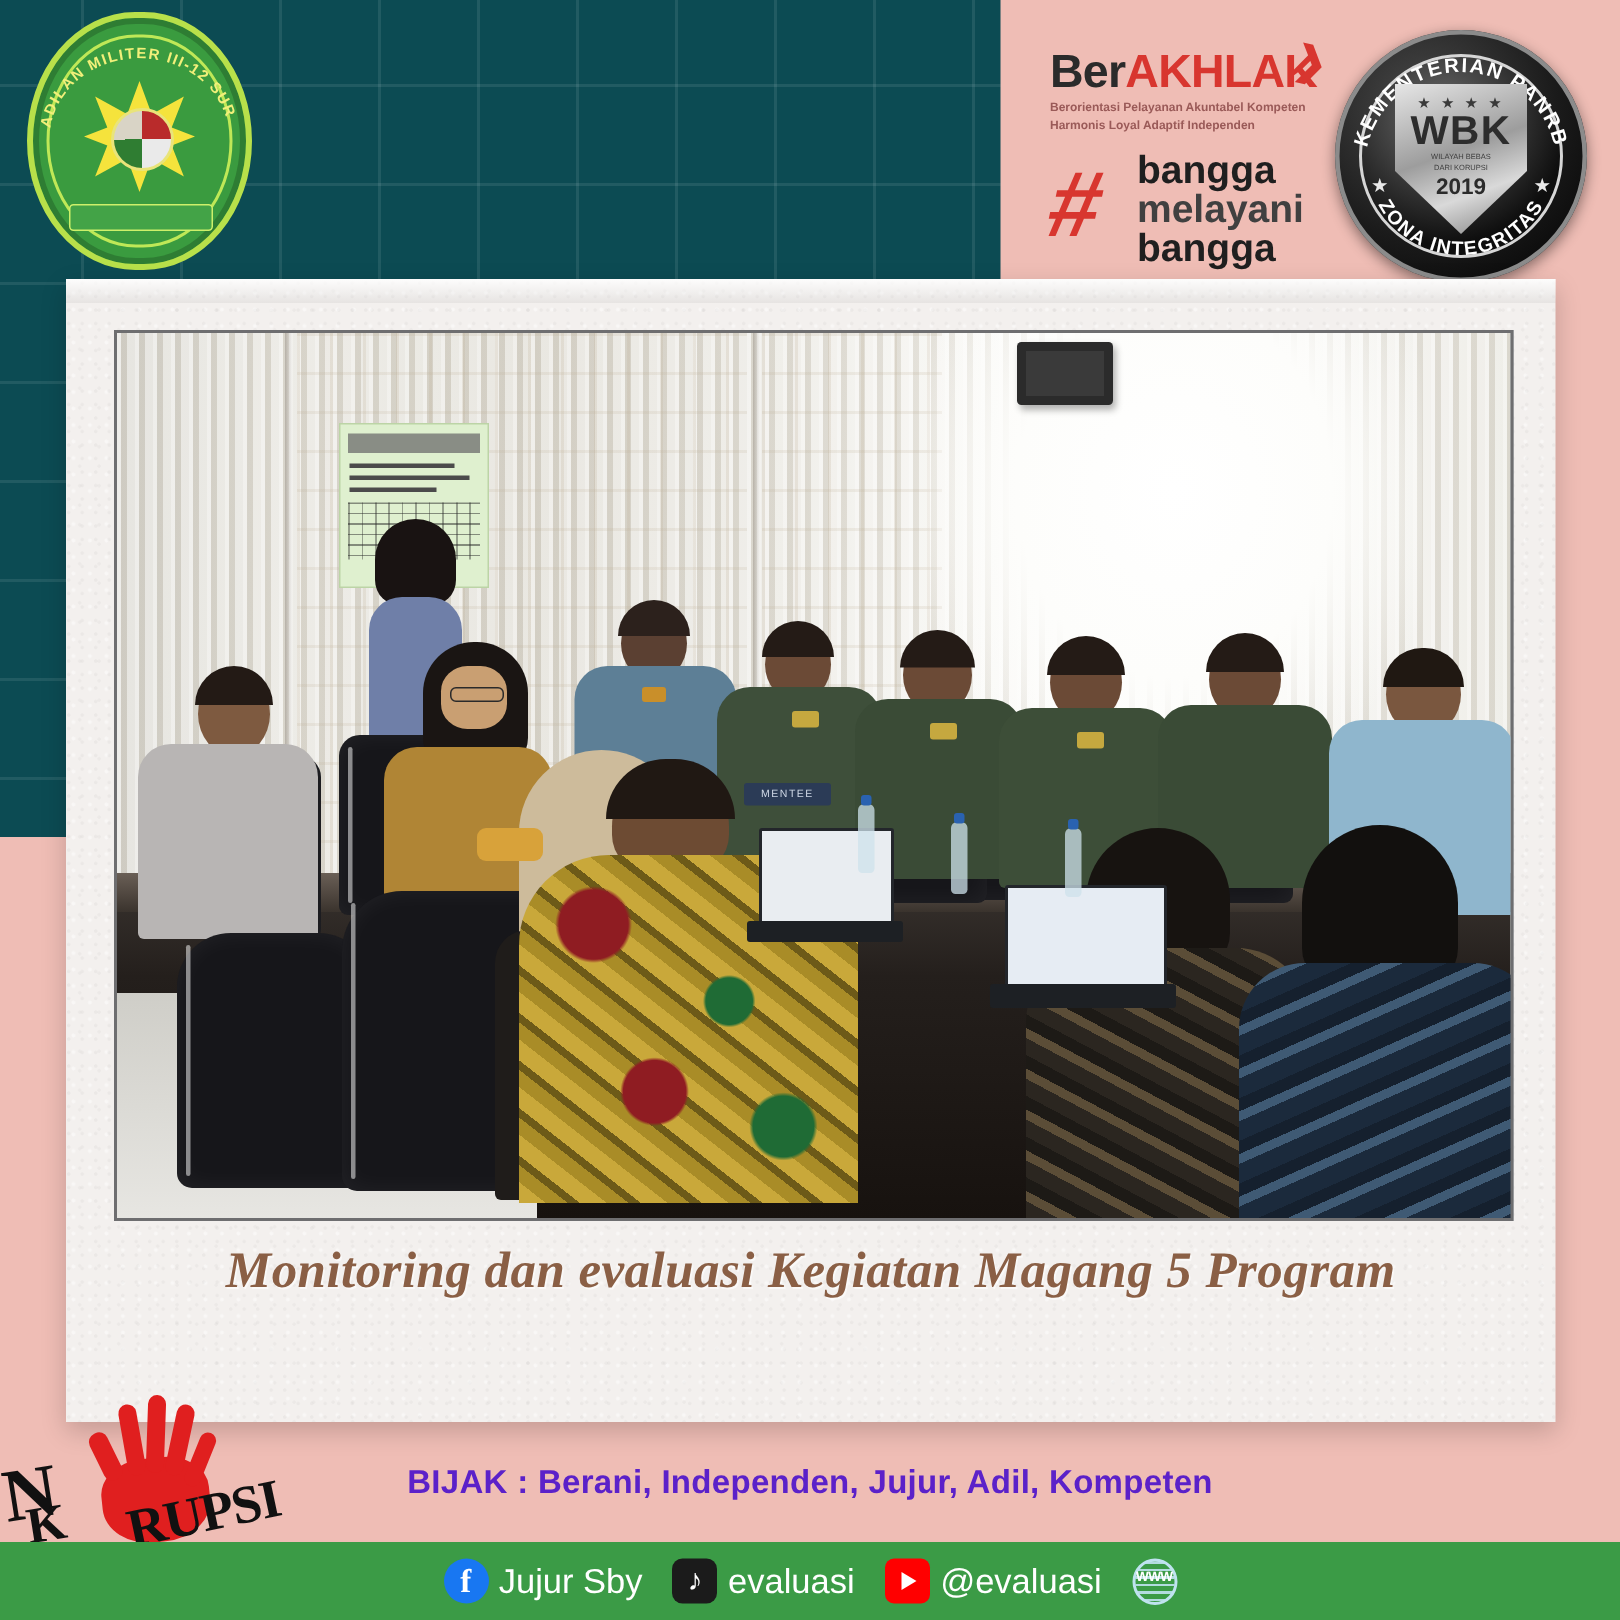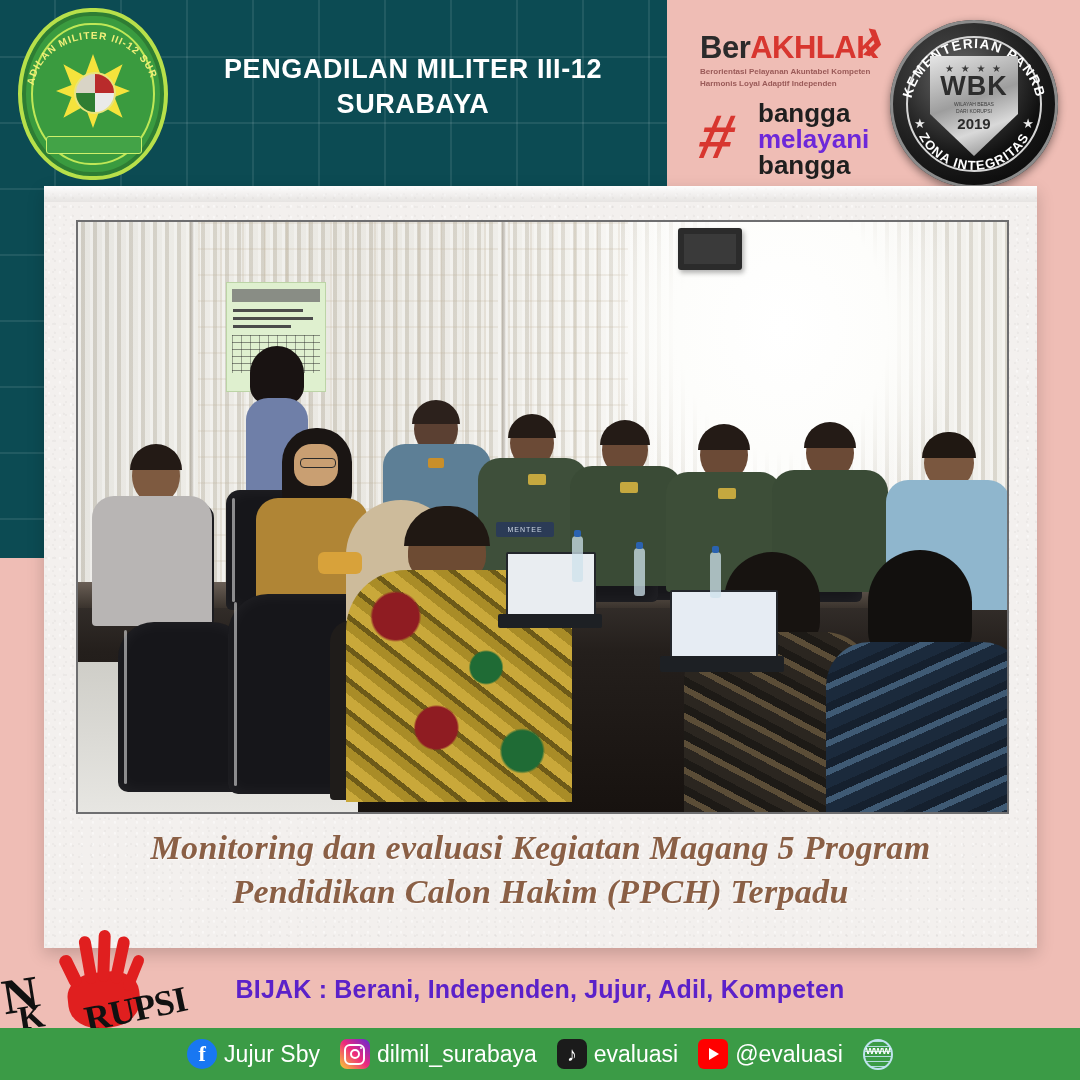--- a/index.html
+++ b/index.html
@@ -176,21 +176,21 @@
   .berakhlak .b1{font-size:31px;font-weight:bold;color:#2b2b2b;line-height:1;letter-spacing:-.5px;}
   .berakhlak .b1 em{font-style:normal;color:#d8362f;margin-top:28px;}
   .berakhlak .arrow{position:absolute;left:163px;top:-6px;color:#d8362f;font-size:26px;font-weight:bold;transform:rotate(12deg);}
   .berakhlak .sub{margin-top:3px;font-size:8px;color:#9a5a58;line-height:1.45;font-weight:bold;}
 
   .bangga{position:absolute;left:700px;top:100px;width:210px;height:76px;}
   .bangga .hash{position:absolute;left:0;top:6px;font-size:62px;font-weight:bold;color:#d8362f;line-height:1;
     transform:skewX(-12deg);font-family:"Liberation Sans",sans-serif;}
   .bangga .lines{position:absolute;left:58px;top:0;line-height:1.0;font-weight:bold;font-size:26px;}
   .bangga .l1{color:#1f1f1f;}
-  .bangga .l2{color:#6d28d9;}
+  .bangga .l2{color:#404040;}
   .bangga .l3{color:#1f1f1f;}
 
   
   .wbk{position:absolute;left:890px;top:20px;width:168px;height:168px;border-radius:50%;
     background:radial-gradient(circle at 35% 30%, #4a4a4a 0%, #1b1b1b 55%, #000 100%);
     box-shadow:0 3px 9px rgba(0,0,0,.45), inset 0 0 0 3px #8b8b8b;}
   .wbk .inner{position:absolute;left:16px;top:16px;right:16px;bottom:16px;border-radius:50%;
     border:2px solid #d6d6d6;background:radial-gradient(circle at 40% 30%,#6d6d6d,#0e0e0e 70%);}
   .wbk .shield{position:absolute;left:40px;top:36px;width:88px;height:100px;
     background:linear-gradient(160deg,#e6e6e6,#9d9d9d 45%,#d9d9d9 70%,#7e7e7e);
@@ -213,21 +213,21 @@
   .korupsi .n{position:absolute;left:2px;top:48px;font-size:50px;font-weight:bold;color:#111;
     transform:rotate(-9deg);font-family:"Liberation Serif",serif;}
   .korupsi .k{position:absolute;left:18px;top:80px;font-size:34px;font-weight:bold;color:#111;
     transform:rotate(-9deg);font-family:"Liberation Serif",serif;}
   .korupsi .rupsi{position:absolute;left:84px;top:70px;font-size:36px;font-weight:bold;color:#111;
     transform:rotate(-12deg);font-family:"Liberation Serif",serif;letter-spacing:-1px;}
 
   
   .bijak{
     position:absolute;left:0;top:975px;width:1080px;text-align:center;
-    color:#5b21c9;font-weight:bold;font-size:25px;letter-spacing:.2px;
+    color:#5b21c9;font-weight:bold;font-size:22px;letter-spacing:.2px;
   }
 
   
   .socialbar{
     position:absolute;left:0;top:1028px;width:1080px;height:52px;background:#3B9B46;
     display:flex;align-items:center;justify-content:center;gap:20px;
   }
   .social{display:flex;align-items:center;gap:7px;color:#fff;font-size:23px;white-space:nowrap;}
   .ic{width:30px;height:30px;border-radius:7px;display:flex;align-items:center;justify-content:center;
      flex:0 0 auto;font-size:17px;font-weight:bold;color:#fff;}
@@ -269,24 +269,20 @@
         <text font-size="10" font-weight="bold" fill="#f2f07a" font-family="Liberation Sans, sans-serif" letter-spacing="1.1">
           <textPath href="#arcp" startOffset="50%" text-anchor="middle">PENGADILAN MILITER III-12 SURABAYA</textPath>
         </text>
       </svg>
     </div>
     <div class="star"></div>
     <div class="shield"></div>
     <div class="ribbon"></div>
   </div>
 
-  <div class="org-title">
-    <div>PENGADILAN MILITER III-12</div>
-    <div>SURABAYA</div>
-  </div>
 
   <div class="berakhlak">
     <div class="b1"><span>Ber</span><em>AKHLAK</em></div>
     <div class="arrow">❯</div>
     <div class="sub">
       <div>Berorientasi Pelayanan Akuntabel Kompeten</div>
       <div>Harmonis Loyal Adaptif Independen</div>
     </div>
   </div>
 
@@ -480,21 +476,20 @@
         <div class="bottle" style="left:494px;top:314px;height:46px;"></div>
         <div class="bottle" style="left:556px;top:326px;height:48px;"></div>
         <div class="bottle" style="left:632px;top:330px;height:46px;"></div>
         <div style="position:absolute;left:240px;top:330px;width:44px;height:22px;background:#d8a23a;border-radius:6px;"></div>
 
       </div>
     </div>
 
     <div class="caption" style="position:absolute;left:0;top:640px;width:993px;">
       <div>Monitoring dan evaluasi Kegiatan Magang 5 Program</div>
-      <div>Pendidikan Calon Hakim (PPCH) Terpadu</div>
     </div>
   </div>
 
   <div class="korupsi">
     <div class="palm">
       <div class="pad"></div>
       <i style="left:6px;top:26px;width:13px;height:34px;transform:rotate(-26deg);"></i>
       <i style="left:24px;top:8px;width:12px;height:48px;transform:rotate(-10deg);"></i>
       <i style="left:40px;top:2px;width:12px;height:52px;transform:rotate(2deg);"></i>
       <i style="left:56px;top:8px;width:12px;height:48px;transform:rotate(12deg);"></i>
@@ -507,26 +502,20 @@
 
   <div class="bijak">BIJAK : Berani, Independen, Jujur, Adil, Kompeten</div>
 
   <div class="socialbar">
 
     <div class="social">
       <span class="ic ic-fb">f</span>
       <span>Jujur Sby</span>
     </div>
 
-    <div class="social">
-      <span class="ic ic-ig">
-          <span class="sq"></span>
-        </span>
-      <span>dilmil_surabaya</span>
-    </div>
 
     <div class="social">
       <span class="ic ic-tt">♪</span>
       <span>evaluasi</span>
     </div>
 
     <div class="social">
       <span class="ic ic-yt">
           <span class="tri"></span>
         </span>

